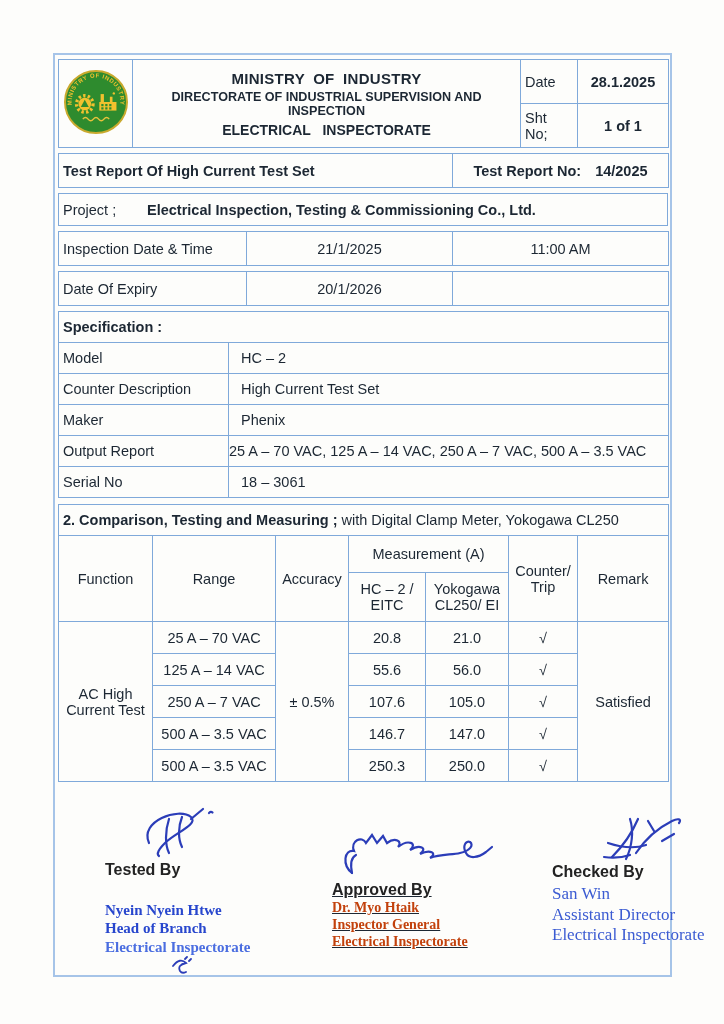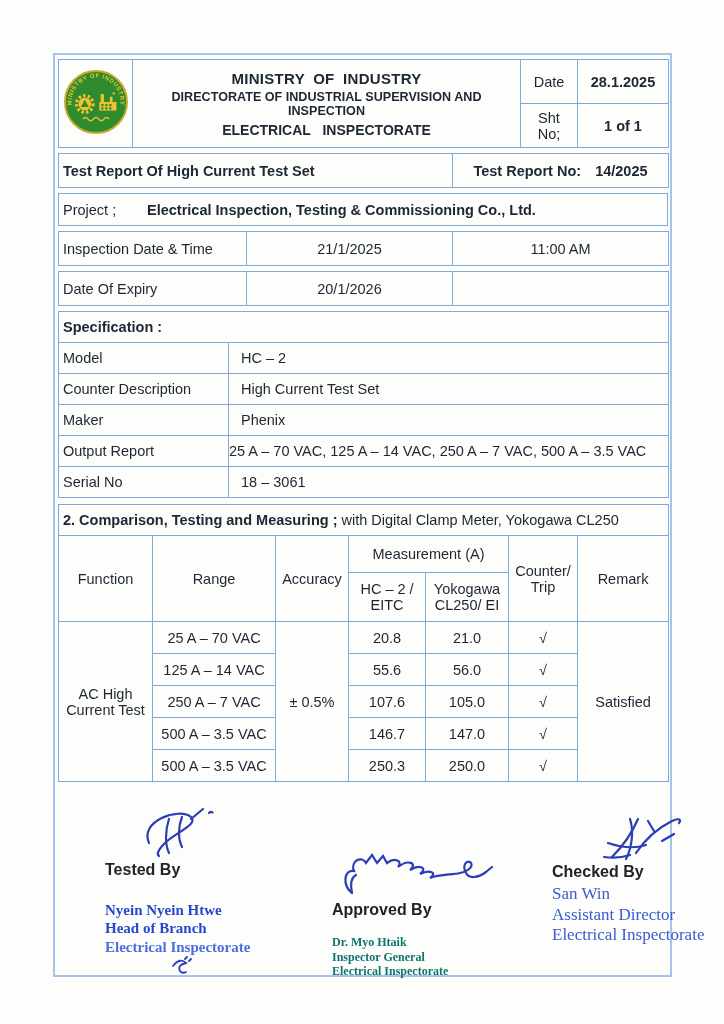--- a/index.html
+++ b/index.html
@@ -20,21 +20,21 @@
   .ctr{text-align:center;}
   .pre{white-space:pre-line;}
   .padl{padding-left:8px;}
 
   
   .logo-cell{text-align:center;vertical-align:middle;}
   .title-cell{text-align:center;}
   .ministry{font-weight:bold;font-size:15px;letter-spacing:.3px;word-spacing:4px;}
   .directorate{font-weight:bold;font-size:12.6px;margin-top:3px;}
   .inspectorate{font-weight:bold;font-size:14px;margin-top:4px;word-spacing:8px;}
-  .hdr-lbl{text-align:center;font-size:13.5px;}
+  .hdr-lbl{text-align:left;font-size:13.5px;}
   .hdr-val{text-align:center;font-size:13.5px;font-weight:bold;}
 
   
   .rpt-title{font-weight:bold;font-size:15px;}
   .rpt-no{text-align:center;font-weight:bold;font-size:14.5px;}
   .rpt-no .gap{display:inline-block;width:14px;}
   .proj-val{font-weight:bold;}
   .proj-lbl{display:inline-block;width:84px;}
 
   
@@ -271,27 +271,27 @@
           <div>Nyein Nyein Htwe</div>
           <div>Head of Branch</div>
           <div style="color:#4a6de0">Electrical Inspectorate</div>
         </div>
         <svg class="sig-svg" width="26" height="18" viewBox="0 0 26 18">
           <path class="ink" style="stroke-width:1.8" d="M6,10 q7,-9 13,-3 q-9,2 -6,8 q2,3 6,1"></path>
           <path class="ink" style="stroke-width:1.8" d="M18,3 l2,-2 M22,5 l2,-2"></path>
         </svg>
       </div>
 
-      <div class="sig-block" style="left:219px;top:52px;width:176px;">
+      <div class="sig-block" style="left:219px;top:32px;width:176px;text-decoration:underline;">
         <svg class="sig-svg" width="160" height="48" viewBox="0 0 160 48">
           <path class="ink" d="M12,40 C2,32 4,16 14,18 C10,8 22,2 26,10 L32,2 L37,10 L43,3 L47,10 C55,4 63,8 58,14 C68,6 78,10 70,17 C80,11 88,15 80,21 C90,16 98,20 90,25 C100,21 112,22 120,20 C130,18 134,12 130,9 C126,7 122,13 126,20 C129,26 138,25 146,19 L152,14"></path>
           <path class="ink" d="M12,40 C10,30 12,24 16,22"></path>
         </svg>
         <div class="sig-label">Approved By</div>
-        <div class="blue-lines" style="font-size:12px;font-weight:bold;margin-top:16px;color:#0f766e;">
+        <div class="blue-lines" style="font-size:14px;font-weight:bold;color:#c2410c;">
           <div>Dr. Myo Htaik</div>
           <div>Inspector General</div>
           <div>Electrical Inspectorate</div>
         </div>
       </div>
 
       <div class="sig-block" style="left:439px;top:12px;width:184px;">
         <svg class="sig-svg" width="104" height="50" viewBox="0 0 104 50">
           <path class="ink" d="M20,44 C30,34 40,20 46,6"></path>
           <path class="ink" d="M38,6 C42,18 40,34 34,46"></path>

